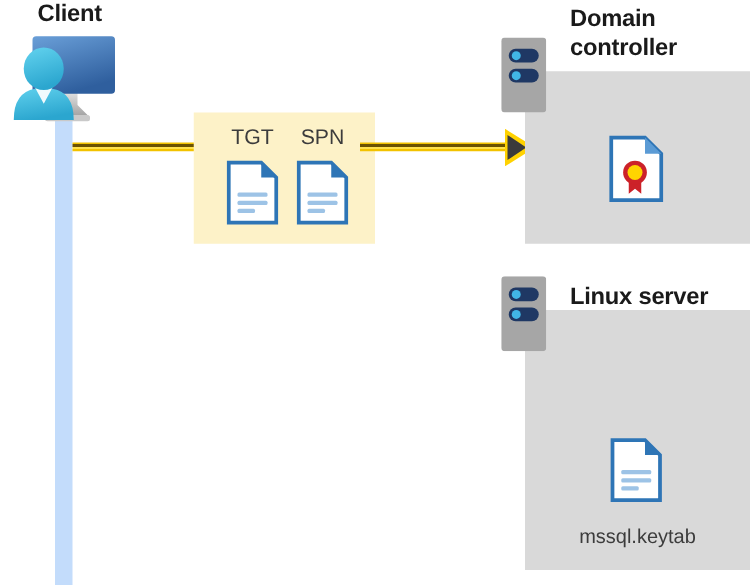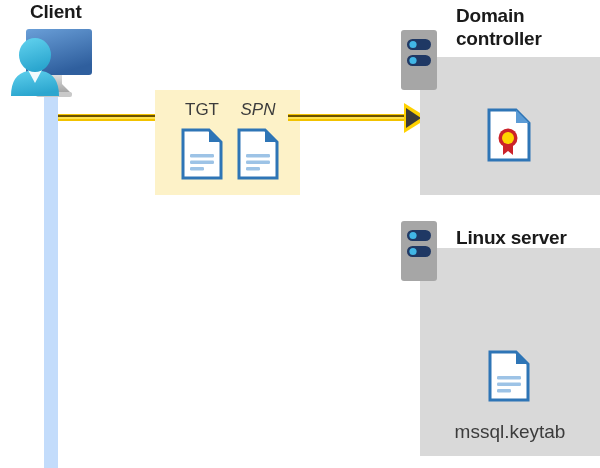--- a/index.html
+++ b/index.html
@@ -60,21 +60,21 @@
   }
   .token-caption {
     position: absolute;
     top: 10px;
     font-size: 17px;
     color: #3c3c3c;
     white-space: nowrap;
     text-align: center;
   }
   #tgt-caption { left: 22px; width: 50px; }
-  #spn-caption { left: 78px; width: 50px; font-style: italic; }
+  #spn-caption { left: 78px; width: 50px; }
   .token-doc {
     position: absolute;
     top: 38px;
     width: 42px;
     height: 52px;
   }
   #tgt-doc { left: 26px; }
   #spn-doc { left: 82px; }
 
   
@@ -129,21 +129,21 @@
   
   #cert-icon  { left: 487px; top: 108px; width: 44px; height: 54px; }
   #sql-icon   { left: 486px; top: 282px; width: 46px; height: 52px; }
   #keytab-icon{ left: 488px; top: 350px; width: 42px; height: 52px; }
 
   #keytab-label {
     left: 420px;
     top: 421px;
     width: 180px;
     text-align: center;
-    font-size: 19px;
+    font-size: 16px;
     color: #3c3c3c;
     white-space: nowrap;
   }
 </style>
 </head>
 <body>
 
 <div id="canvas">
 
   <div class="abs" id="client-lifeline"></div>

